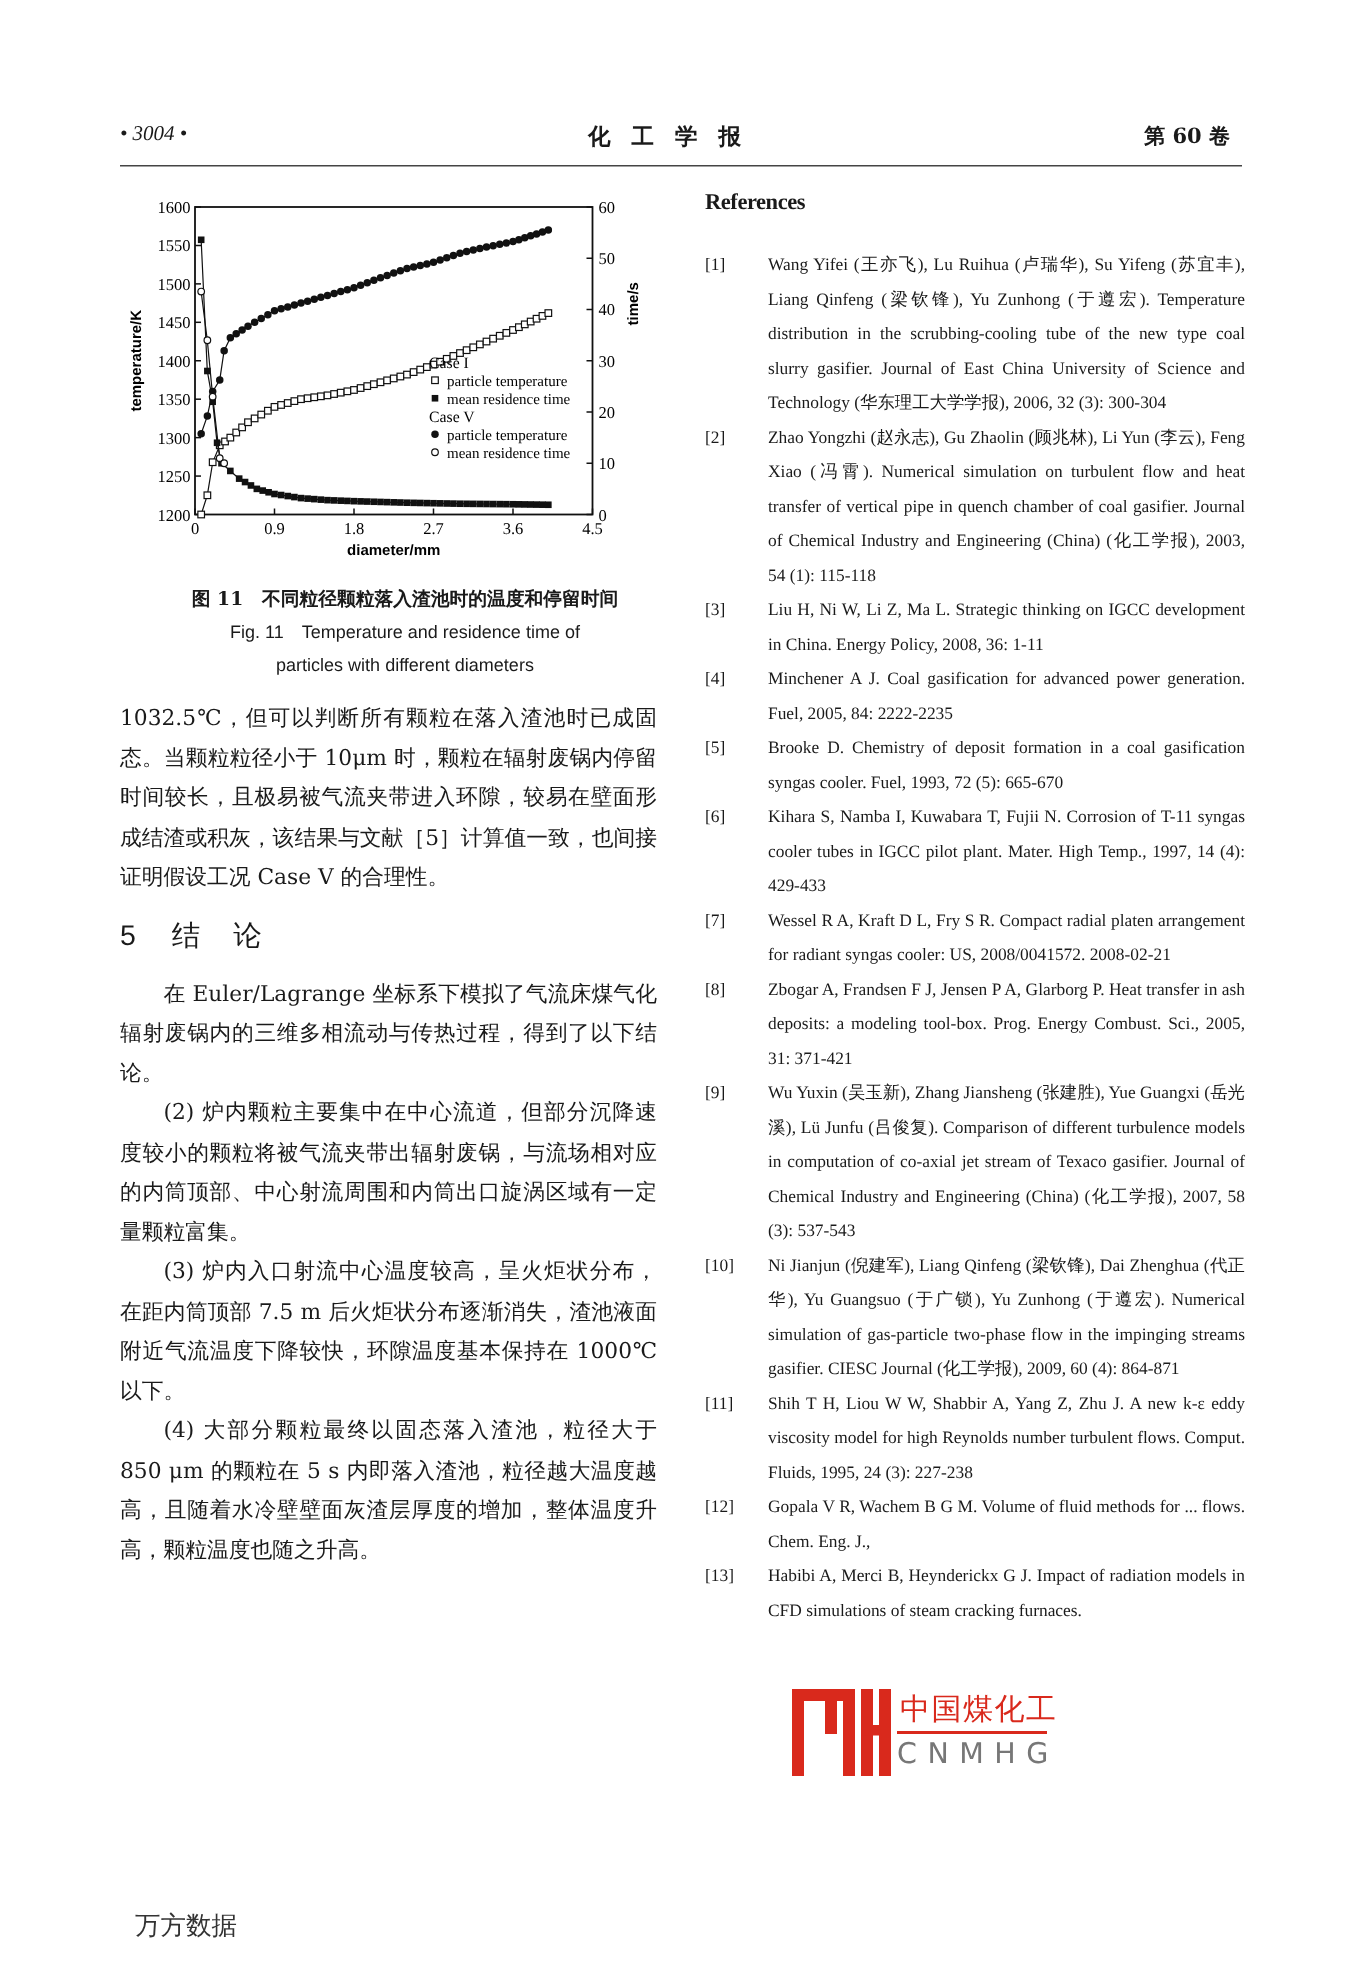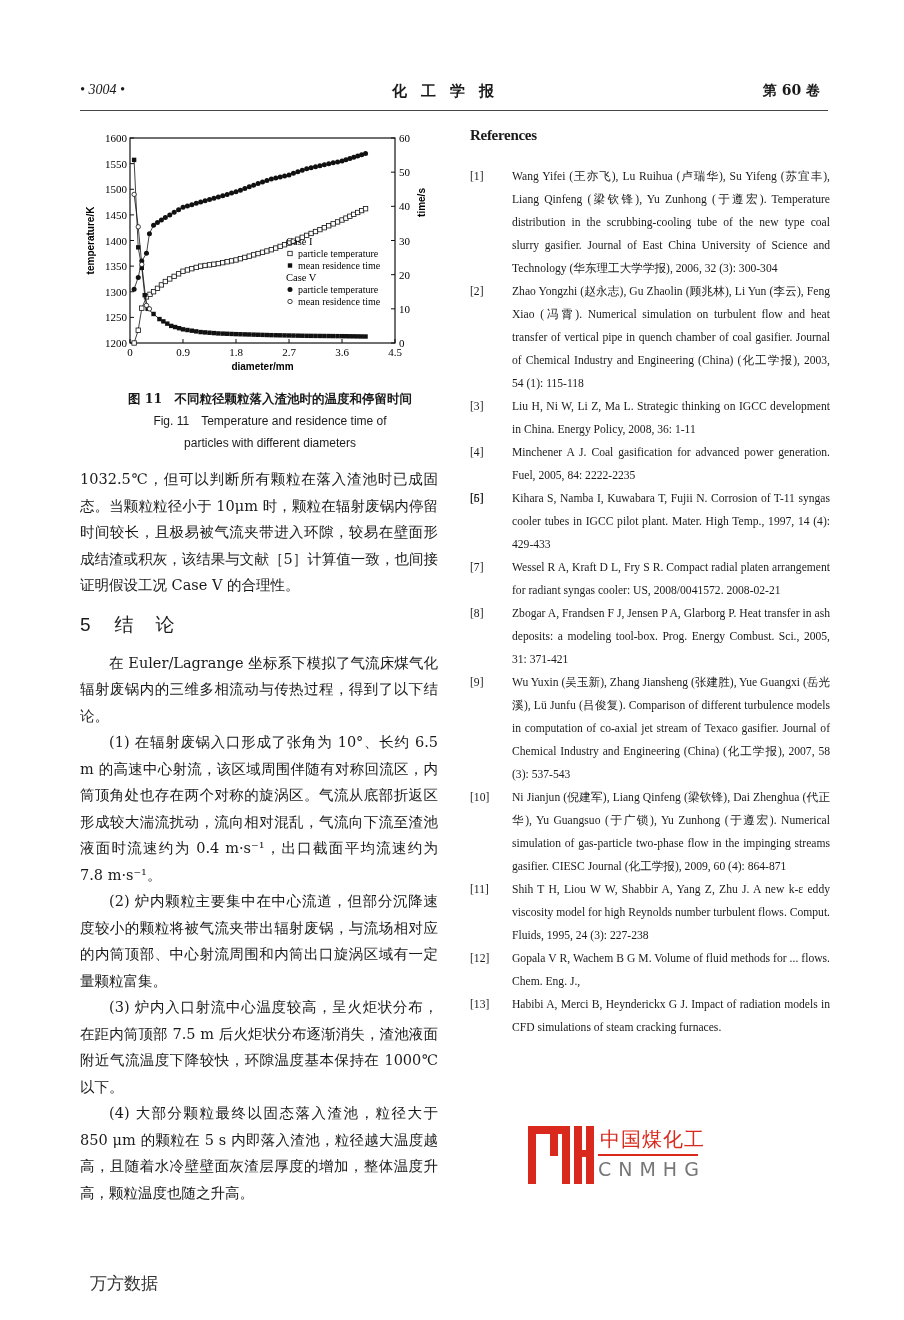--- a/index.html
+++ b/index.html
@@ -290,34 +290,33 @@
   <div class="en">Fig. 11　Temperature and residence time of</div>
   <div class="en">particles with different diameters</div>
 </div>
 
 <div class="leftcol">
   <p>1032.5℃，但可以判断所有颗粒在落入渣池时已成固态。当颗粒粒径小于 10μm 时，颗粒在辐射废锅内停留时间较长，且极易被气流夹带进入环隙，较易在壁面形成结渣或积灰，该结果与文献［5］计算值一致，也间接证明假设工况 Case V 的合理性。</p>
   <h2>
     <span class="num">5</span><span class="t">结论</span>
   </h2>
   <p class="indent">在 Euler/Lagrange 坐标系下模拟了气流床煤气化辐射废锅内的三维多相流动与传热过程，得到了以下结论。</p>
-  <p class="indent">(1) 在辐射废锅入口形成了张角为 10°、长约 6.5 m 的高速中心射流，该区域周围伴随有对称回流区，内筒顶角处也存在两个对称的旋涡区。气流从底部折返区形成较大湍流扰动，流向相对混乱，气流向下流至渣池液面时流速约为 0.4 m·s⁻¹，出口截面平均流速约为 7.8 m·s⁻¹。</p>
   <p class="indent">(2) 炉内颗粒主要集中在中心流道，但部分沉降速度较小的颗粒将被气流夹带出辐射废锅，与流场相对应的内筒顶部、中心射流周围和内筒出口旋涡区域有一定量颗粒富集。</p>
   <p class="indent">(3) 炉内入口射流中心温度较高，呈火炬状分布，在距内筒顶部 7.5 m 后火炬状分布逐渐消失，渣池液面附近气流温度下降较快，环隙温度基本保持在 1000℃以下。</p>
   <p class="indent">(4) 大部分颗粒最终以固态落入渣池，粒径大于 850 μm 的颗粒在 5 s 内即落入渣池，粒径越大温度越高，且随着水冷壁壁面灰渣层厚度的增加，整体温度升高，颗粒温度也随之升高。</p>
 </div>
 
 <div class="refs">
   <div class="title">References</div>
   <div id="ref-list">
       <div class="ref"><span class="n">[1]</span><span>Wang Yifei (王亦飞), Lu Ruihua (卢瑞华), Su Yifeng (苏宜丰), Liang Qinfeng (梁钦锋), Yu Zunhong (于遵宏). Temperature distribution in the scrubbing-cooling tube of the new type coal slurry gasifier. Journal of East China University of Science and Technology (华东理工大学学报), 2006, 32 (3): 300-304</span></div>
       <div class="ref"><span class="n">[2]</span><span>Zhao Yongzhi (赵永志), Gu Zhaolin (顾兆林), Li Yun (李云), Feng Xiao (冯霄). Numerical simulation on turbulent flow and heat transfer of vertical pipe in quench chamber of coal gasifier. Journal of Chemical Industry and Engineering (China) (化工学报), 2003, 54 (1): 115-118</span></div>
       <div class="ref"><span class="n">[3]</span><span>Liu H, Ni W, Li Z, Ma L. Strategic thinking on IGCC development in China. Energy Policy, 2008, 36: 1-11</span></div>
       <div class="ref"><span class="n">[4]</span><span>Minchener A J. Coal gasification for advanced power generation. Fuel, 2005, 84: 2222-2235</span></div>
-      <div class="ref"><span class="n">[5]</span></div>
+      <div class="ref"><span class="n">[5]</span><span>Brooke D. Chemistry of deposit formation in a coal gasification syngas cooler. Fuel, 1993, 72 (5): 665-670</span></div>
       <div class="ref"><span class="n">[6]</span><span>Kihara S, Namba I, Kuwabara T, Fujii N. Corrosion of T-11 syngas cooler tubes in IGCC pilot plant. Mater. High Temp., 1997, 14 (4): 429-433</span></div>
       <div class="ref"><span class="n">[7]</span><span>Wessel R A, Kraft D L, Fry S R. Compact radial platen arrangement for radiant syngas cooler: US, 2008/0041572. 2008-02-21</span></div>
       <div class="ref"><span class="n">[8]</span><span>Zbogar A, Frandsen F J, Jensen P A, Glarborg P. Heat transfer in ash deposits: a modeling tool-box. Prog. Energy Combust. Sci., 2005, 31: 371-421</span></div>
       <div class="ref"><span class="n">[9]</span><span>Wu Yuxin (吴玉新), Zhang Jiansheng (张建胜), Yue Guangxi (岳光溪), Lü Junfu (吕俊复). Comparison of different turbulence models in computation of co-axial jet stream of Texaco gasifier. Journal of Chemical Industry and Engineering (China) (化工学报), 2007, 58 (3): 537-543</span></div>
       <div class="ref"><span class="n">[10]</span><span>Ni Jianjun (倪建军), Liang Qinfeng (梁钦锋), Dai Zhenghua (代正华), Yu Guangsuo (于广锁), Yu Zunhong (于遵宏). Numerical simulation of gas-particle two-phase flow in the impinging streams gasifier. CIESC Journal (化工学报), 2009, 60 (4): 864-871</span></div>
       <div class="ref"><span class="n">[11]</span><span>Shih T H, Liou W W, Shabbir A, Yang Z, Zhu J. A new k-ε eddy viscosity model for high Reynolds number turbulent flows. Comput. Fluids, 1995, 24 (3): 227-238</span></div>
       <div class="ref"><span class="n">[12]</span><span>Gopala V R, Wachem B G M. Volume of fluid methods for ... flows. Chem. Eng. J.,</span></div>
       <div class="ref"><span class="n">[13]</span><span>Habibi A, Merci B, Heynderickx G J. Impact of radiation models in CFD simulations of steam cracking furnaces.</span></div>
     </div>
 </div>

